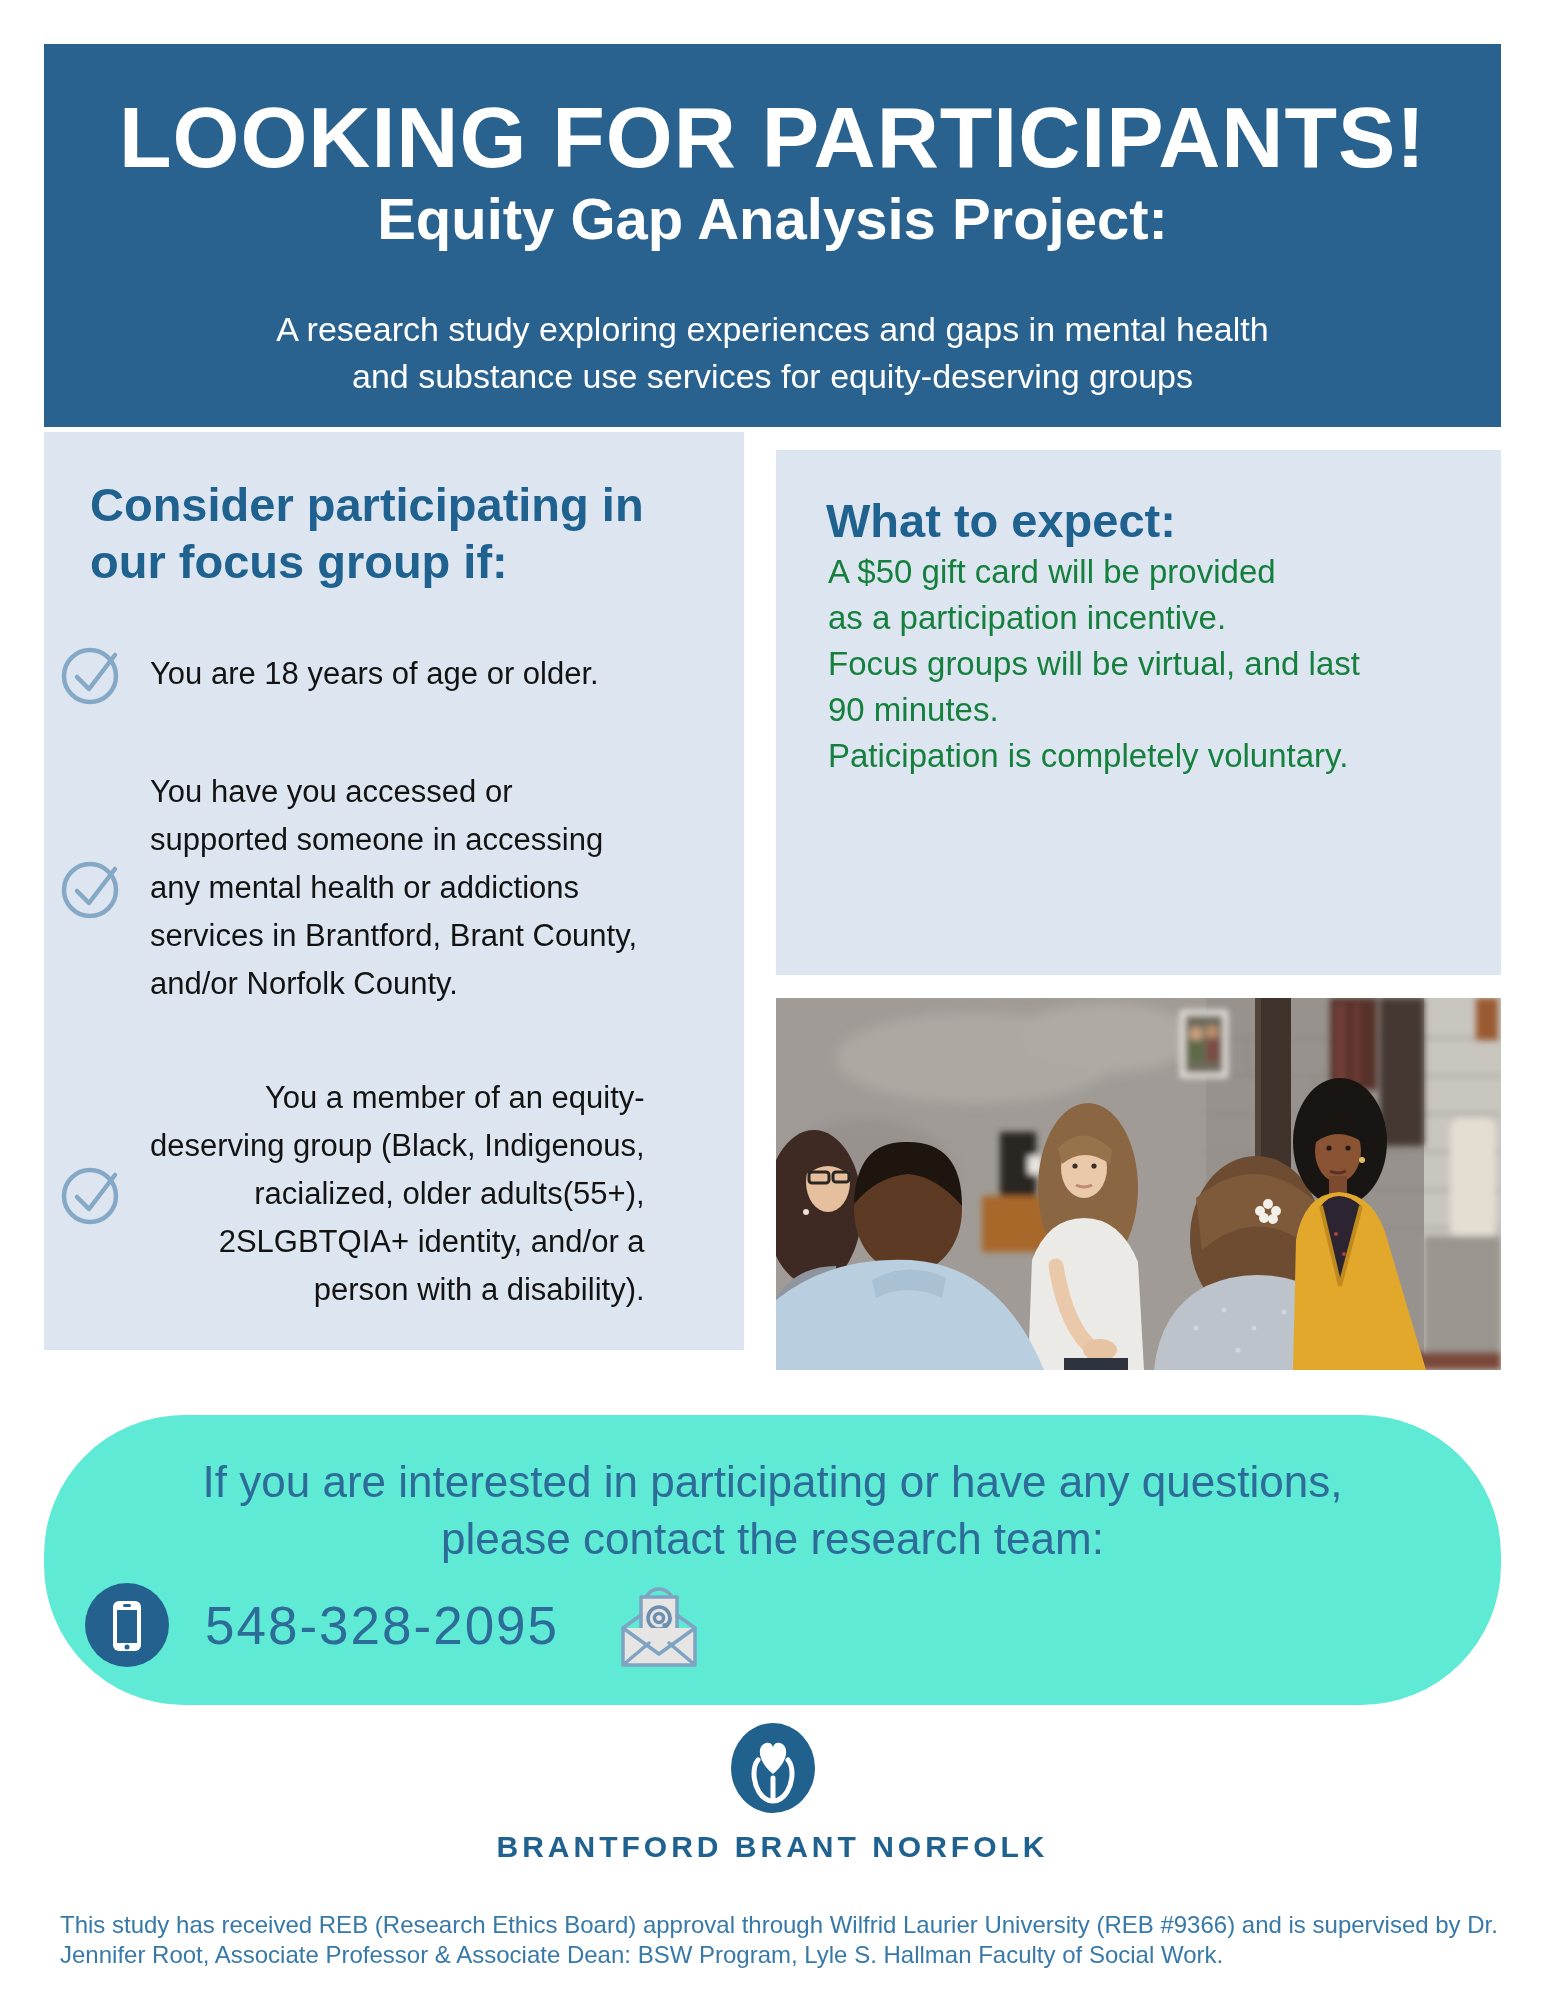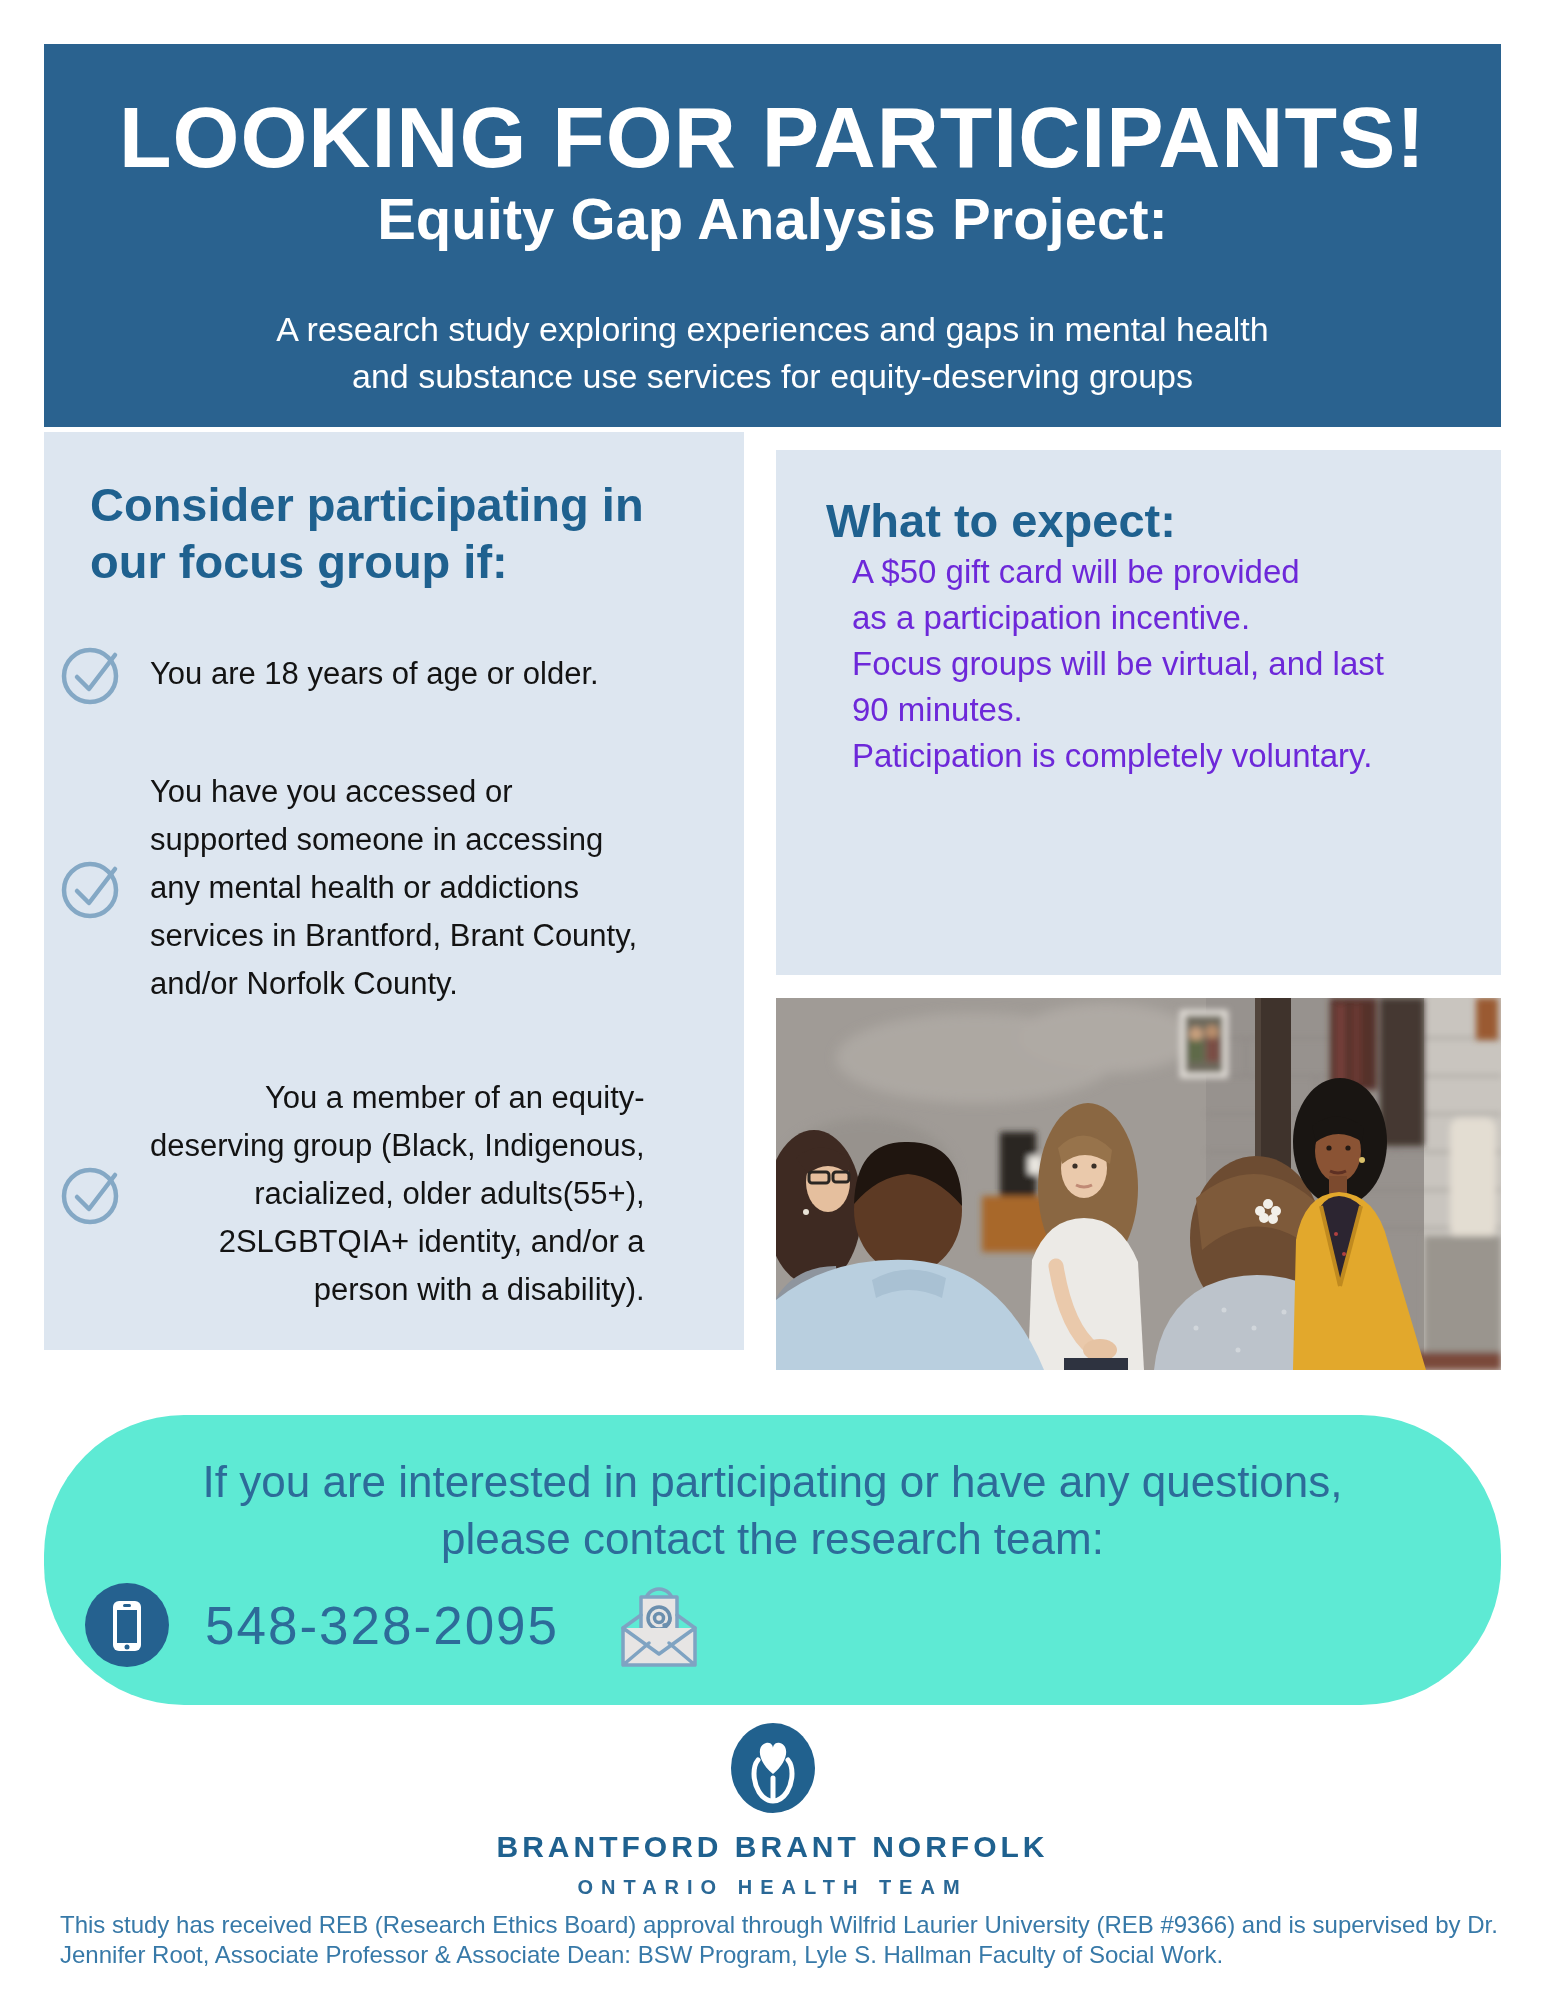--- a/index.html
+++ b/index.html
@@ -20,21 +20,21 @@
   .right-panel{left:776px;top:450px;width:725px;height:525px;}
   .panel-heading{margin:0;color:#1F618F;font-size:47px;line-height:57px;font-weight:bold;}
   .left-panel .panel-heading{margin:44px 0 0 46px;}
   .right-panel .panel-heading{margin:42px 0 0 50px;}
   .check-item{display:flex;align-items:center;padding-left:16px;}
   .check-item .check-icon{flex:0 0 64px;height:64px;}
   .check-item p{margin:0 0 0 26px;font-size:31px;line-height:48px;color:#131313;}
   .ci-1{margin-top:52px;}
   .ci-2{margin-top:62px;}
   .ci-3{margin-top:66px;text-align:right;}
-  .right-panel .para{margin:0 0 0 76px;font-size:33px;line-height:46px;color:#6d28d9;}
+  .right-panel .para{margin:0 0 0 52px;font-size:33px;line-height:46px;color:#15803d;}
   .para-1{margin-top:46px;}
   .para-2{margin-top:44px;}
   .para-3{margin-top:44px;}
 
   
   .photo{position:absolute;left:776px;top:998px;width:725px;height:372px;overflow:hidden;}
 
   
   .contact{position:absolute;left:44px;top:1415px;width:1457px;height:290px;background:#5eead4;
            border-radius:140px;}
@@ -266,19 +266,18 @@
   </section>
 
   <div class="logo">
     <svg width="86" height="92" viewBox="0 0 86 92">
       <ellipse cx="43" cy="46" rx="42" ry="45" fill="#21618E"></ellipse>
       <path d="M43 52 C28 40 26 24 36 21 C41 19.5 43 24 43 26 C43 24 45 19.5 50 21 C60 24 58 40 43 52 Z" fill="#FFFFFF"></path>
       <path d="M28 38 C23 44 22 58 29 70 C33 76 38 79 43 79 C48 79 53 76 57 70 C64 58 63 44 58 38" fill="none" stroke="#FFFFFF" stroke-width="5" stroke-linecap="round"></path>
       <path d="M43 56 L43 78" stroke="#FFFFFF" stroke-width="5" stroke-linecap="round"></path>
     </svg>
     <div class="org-name pre">BRANTFORD BRANT NORFOLK</div>
-    <div class="org-sub pre">ONTARIO HEALTH TEAM</div>
   </div>
 
   <footer class="footer pre">This study has received REB (Research Ethics Board) approval through Wilfrid Laurier University (REB #9366) and is supervised by Dr.
 Jennifer Root, Associate Professor &amp; Associate Dean: BSW Program, Lyle S. Hallman Faculty of Social Work.</footer>
 
 </div>
 
 </body></html>

